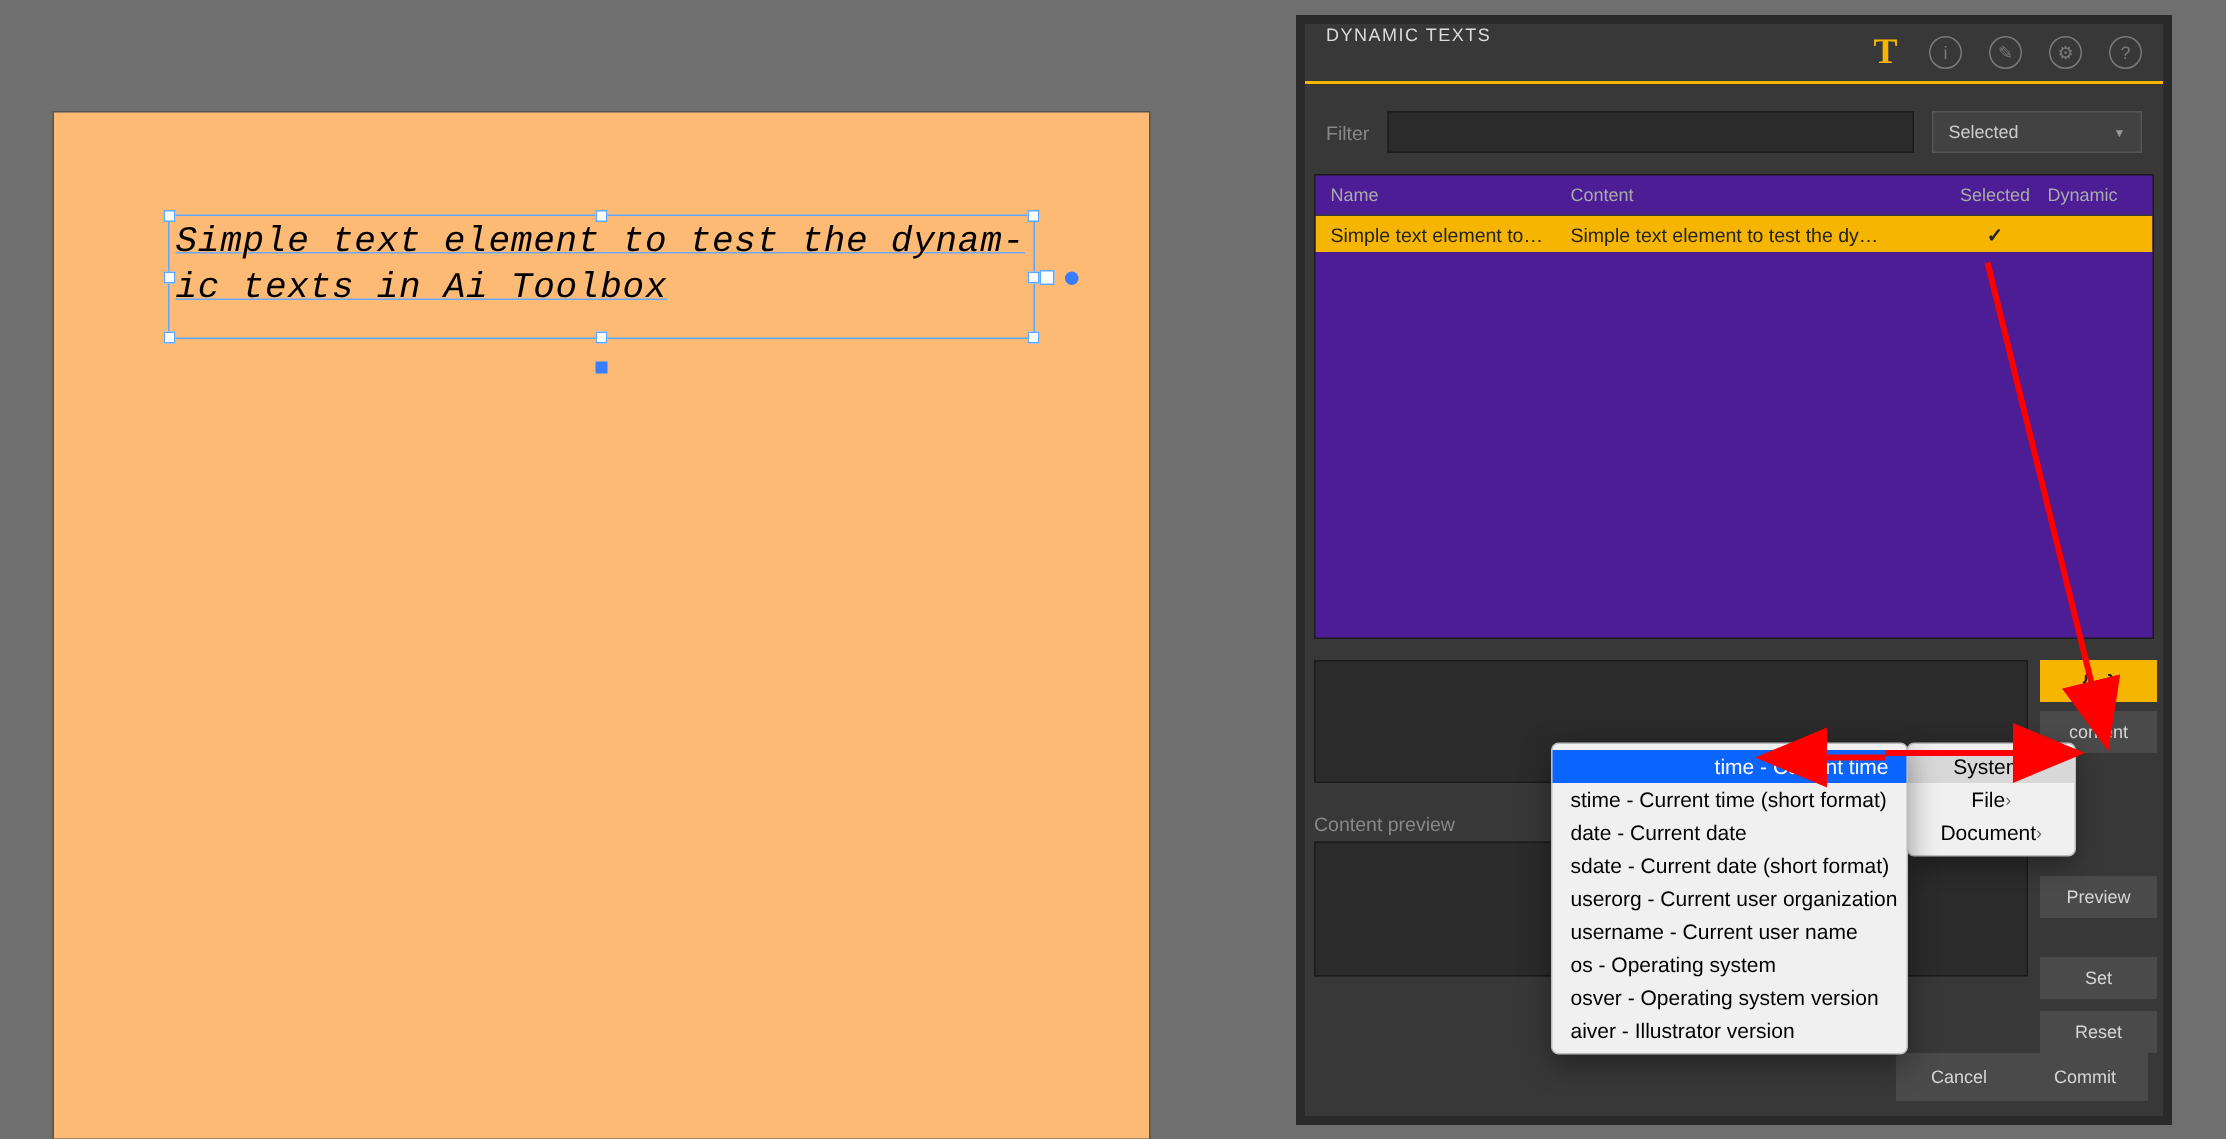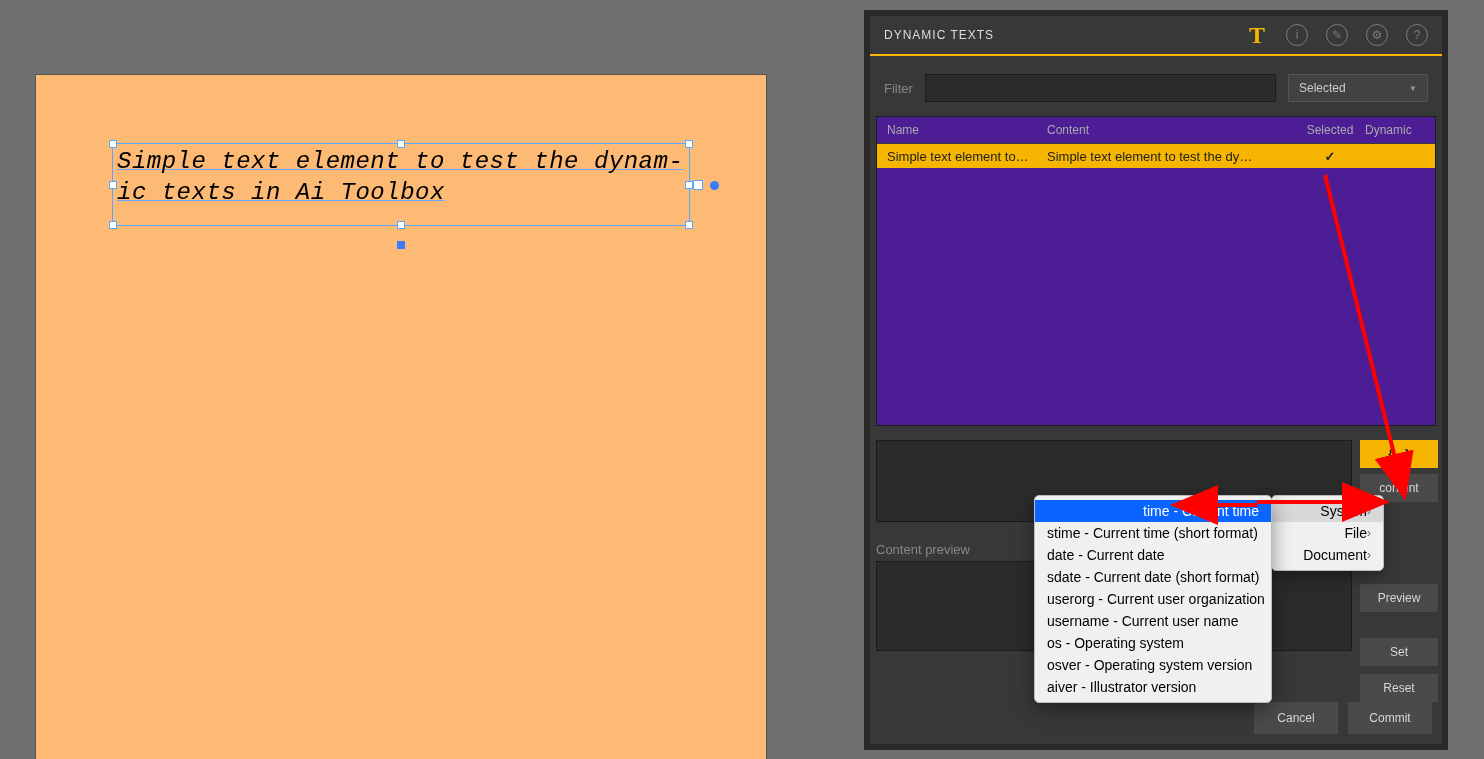--- a/index.html
+++ b/index.html
@@ -72,21 +72,20 @@
     background: #2a2a2a;
   }
   .panel-inner{
     position:absolute;
     inset:6px;
     background:#383838;
   }
   .panel-header{
     height:40px;
     display:flex;
-    align-items:center;
     padding:0 14px;
     border-bottom:2px solid #f5b500;
   }
   .panel-title{
     color:#dcdcdc;
     font-size:12px;
     letter-spacing:1px;
   }
   .head-icons{
     margin-left:auto;
@@ -172,35 +171,35 @@
   .side-btns2{
     position:absolute;right:4px;top:568px;width:78px;
     display:flex;flex-direction:column;gap:8px;
   }
   .side-btns3{
     position:absolute;right:4px;top:622px;width:78px;
     display:flex;flex-direction:column;gap:8px;
   }
   
   .bottom{
-    position:absolute;bottom:10px;right:10px;display:flex;gap:10px;
+    position:absolute;bottom:10px;right:10px;display:flex;gap:0;
   }
   .bottom .btn{width:84px;height:32px;}
   
   .menu1{
     position:absolute;
     width:113px;
     background:#f0f0f0;border:1px solid #bcbcbc;border-radius:5px;
     box-shadow:0 6px 16px rgba(0,0,0,0.35);
     padding:4px 0;
     color:#000;font-size:14px;
     left:1271px; top:495px;
   }
   .menu1 .mi{
-    display:flex;align-items:center;justify-content:flex-end;
+    display:flex;align-items:center;justify-content:center;
     padding:3px 12px;cursor:pointer;
   }
   .menu1 .mi.active{background:#d8d8d8;}
   .menu1 .chev{color:#666;font-size:12px;}
   .menu2{
     position:absolute;
     width:238px;
     background:#f0f0f0;border:1px solid #bcbcbc;border-radius:5px;
     box-shadow:0 6px 20px rgba(0,0,0,0.4);
     padding:4px 0;

